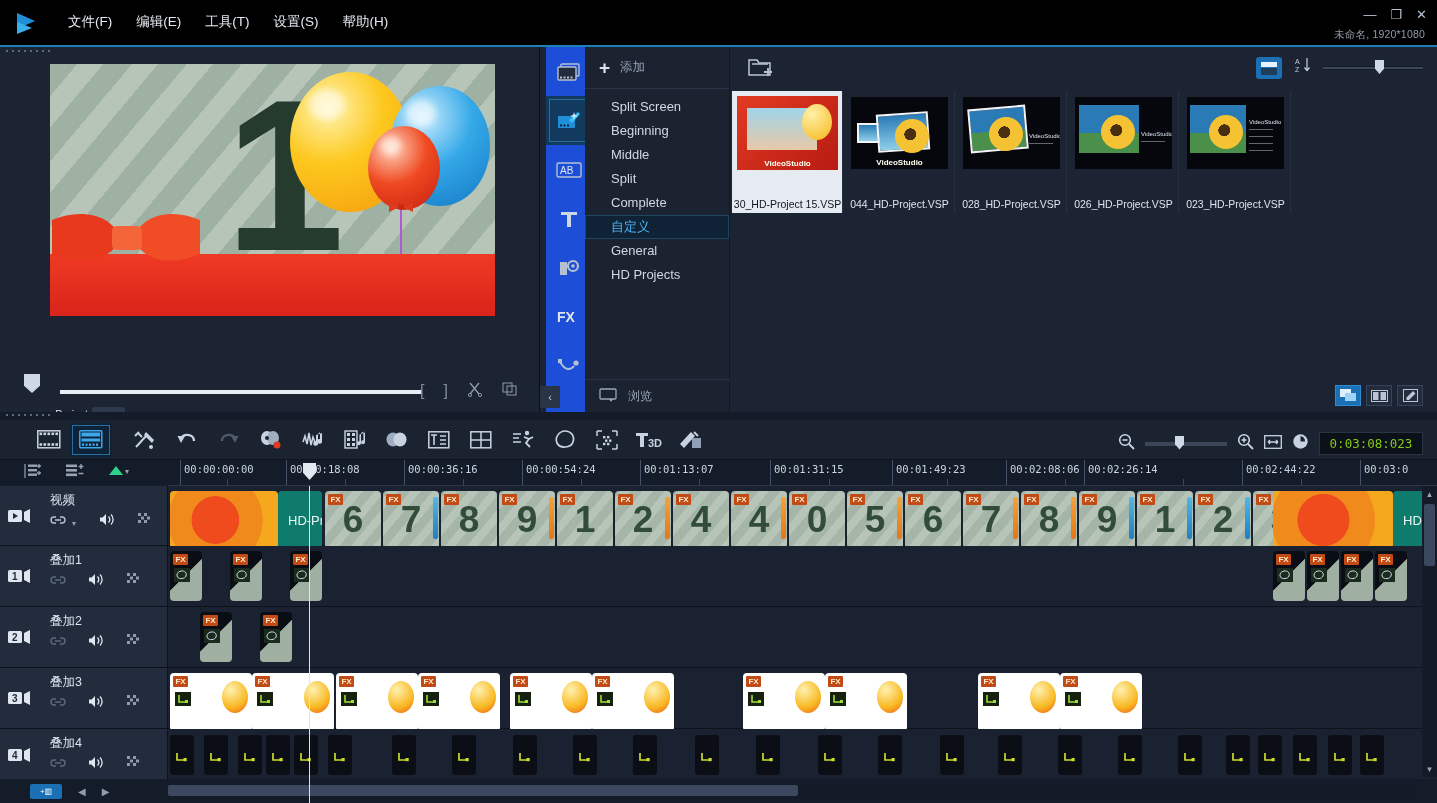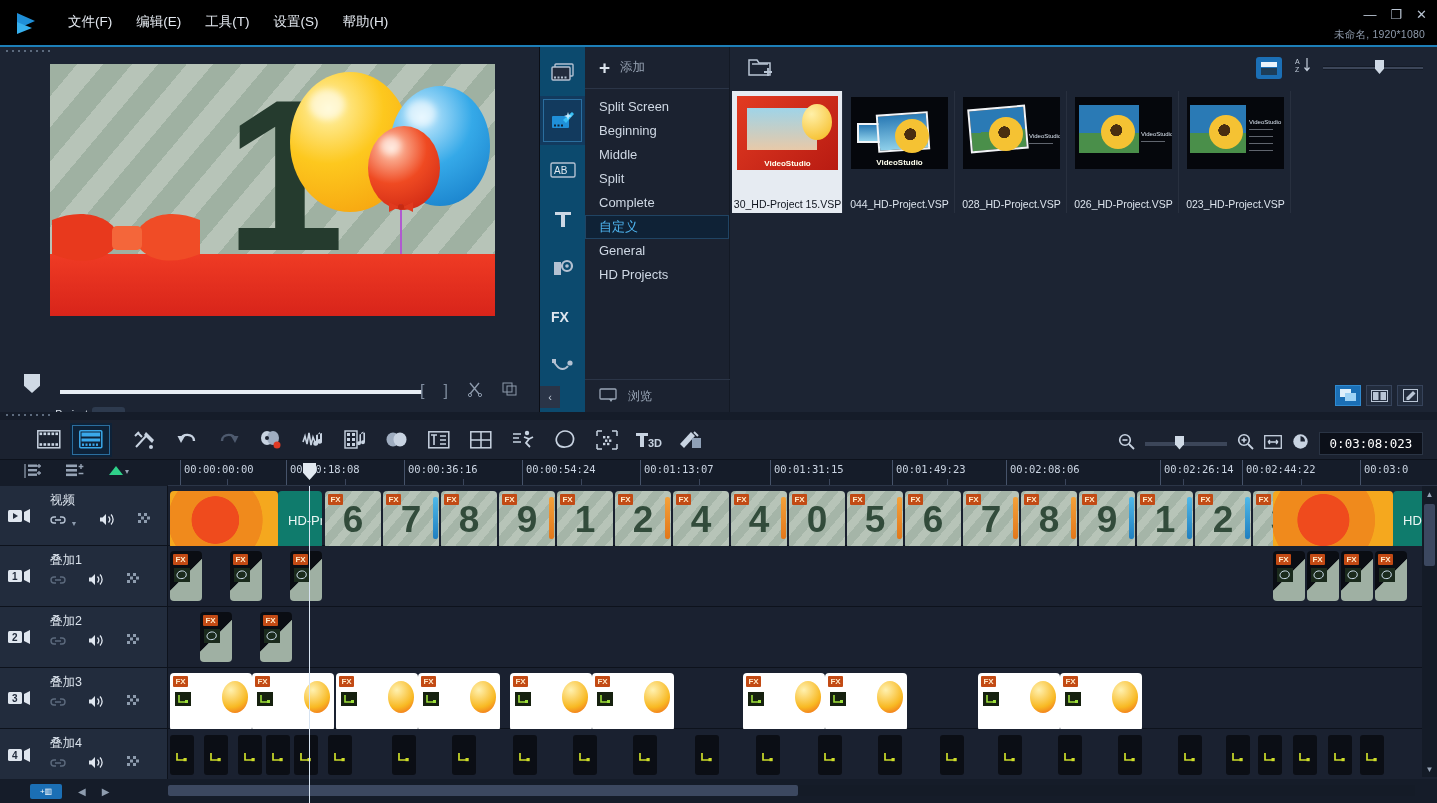--- a/index.html
+++ b/index.html
@@ -158,43 +158,43 @@
     position: absolute; left: 428px; top: 368px; width: 90px; height: 22px;
     background: #0c1019; border: 1px solid #2a3444;
     font-family: "DejaVu Sans Mono", monospace; font-size: 12.5px; color: #e8eef6;
     display: flex; align-items: center; justify-content: center; letter-spacing: -.3px;
   }
   .tc-spin { position: absolute; left: 520px; top: 368px; color: #d6dee8; font-size: 9px; line-height: 11px; }
 
   
   .library { position: absolute; left: 540px; top: 0; width: 897px; height: 365px; background: #1c2433; }
   .lib-sidebar {
-    position: absolute; left: 0; top: 0; width: 45px; height: 365px;
-    background: #0c4a6e;
+    position: absolute; left: 6px; top: 0; width: 45px; height: 365px;
+    background: #1d4ed8;
   }
   .lib-ico {
     width: 45px; height: 49px; display: flex; align-items: center; justify-content: center;
     color: #b4c1d2;
   }
   .lib-ico.sel {
     background: #123a5e; outline: 1px solid #2b6e9e; outline-offset: -4px;
   }
   .lib-nav {
     position: absolute; left: 45px; top: 0; width: 145px; height: 365px;
     background: #1b2230; border-right: 1px solid #131924;
   }
   .lib-add {
     height: 42px; display: flex; align-items: center; gap: 10px; padding-left: 14px;
     border-bottom: 1px solid #2b3547;
   }
   .plus-ic { color: #dbe3ec; font-size: 19px; font-weight: bold; line-height: 14px; }
   .lib-add-label { font-size: 12.5px; color: #98a4b4; }
   .lib-list { padding-top: 6px; }
   .lib-li {
-    height: 24px; line-height: 24px; padding-left: 14px; font-size: 13px; color: #cfd8e4;
+    height: 24px; line-height: 24px; padding-left: 26px; font-size: 13px; color: #cfd8e4;
     cursor: default;
   }
   .lib-li.sel { background: #0f2236; color: #4eb4ef; outline: 1px solid #204463; outline-offset: -1px; }
   .lib-browse {
     position: absolute; left: 0; bottom: 0; width: 145px; height: 33px;
     border-top: 1px solid #2b3547; display: flex; align-items: center; gap: 9px; padding-left: 14px;
   }
   .lib-browse-label { font-size: 12px; color: #9aa7b7; }
 
   .lib-main { position: absolute; left: 190px; top: 0; right: 0; height: 365px; background: #1c2433; }
@@ -279,21 +279,21 @@
     width: 42px; height: 34px; display: flex; align-items: center; justify-content: center;
     color: #c8d3e1; position: relative;
   }
   .tlbtn.sel { background: #0e2238; outline: 1px solid #2b6e9e; outline-offset: -3px; color: #3aa8ea; }
   .tl-zoom-wrap { position: absolute; right: 14px; top: 12px; display: flex; align-items: center; gap: 10px; }
   .zsl { position: relative; width: 82px; height: 4px; background: #3c4659; }
   .zsl-knob { position: absolute; left: 30px; top: -6px; width: 9px; height: 14px; background: #cfd9e5;
     clip-path: polygon(0 0, 100% 0, 100% 62%, 50% 100%, 0 62%); }
   .tl-dur {
     width: 104px; height: 23px; background: #0c1019; border: 1px solid #2a3444;
-    font-family: "DejaVu Sans Mono", monospace; font-size: 12.5px; color: #ffffff;
+    font-family: "DejaVu Sans Mono", monospace; font-size: 12.5px; color: #84cc16;
     display: flex; align-items: center; justify-content: center;
   }
 
   .tl-head-tools {
     position: absolute; left: 0; top: 48px; width: 168px; height: 26px;
     background: #151c29; display: flex; align-items: center; gap: 22px; padding-left: 24px;
   }
   .ruler {
     position: absolute; left: 168px; top: 48px; width: 1269px; height: 26px;
     background: #151c29; border-bottom: 1px solid #2b3547; overflow: hidden;
@@ -959,21 +959,21 @@
 
     <div class="ruler">
       <div class="rtick" style="left:12px;">00:00:00:00</div>
       <div class="rtick" style="left:118px;">00:00:18:08</div>
       <div class="rtick" style="left:236px;">00:00:36:16</div>
       <div class="rtick" style="left:354px;">00:00:54:24</div>
       <div class="rtick" style="left:472px;">00:01:13:07</div>
       <div class="rtick" style="left:602px;">00:01:31:15</div>
       <div class="rtick" style="left:724px;">00:01:49:23</div>
       <div class="rtick" style="left:838px;">00:02:08:06</div>
-      <div class="rtick" style="left:992px;">00:02:26:14</div>
+      <div class="rtick" style="left:916px;">00:02:26:14</div>
       <div class="rtick" style="left:1074px;">00:02:44:22</div>
       <div class="rtick" style="left:1192px;">00:03:0</div>
       <div class="rminor" style="left:59px;"></div>
         <div class="rminor" style="left:177px;"></div>
       <div class="rminor" style="left:295px;"></div>
         <div class="rminor" style="left:413px;"></div>
       <div class="rminor" style="left:531px;"></div>
         <div class="rminor" style="left:661px;"></div>
       <div class="rminor" style="left:779px;"></div>
         <div class="rminor" style="left:897px;"></div>

